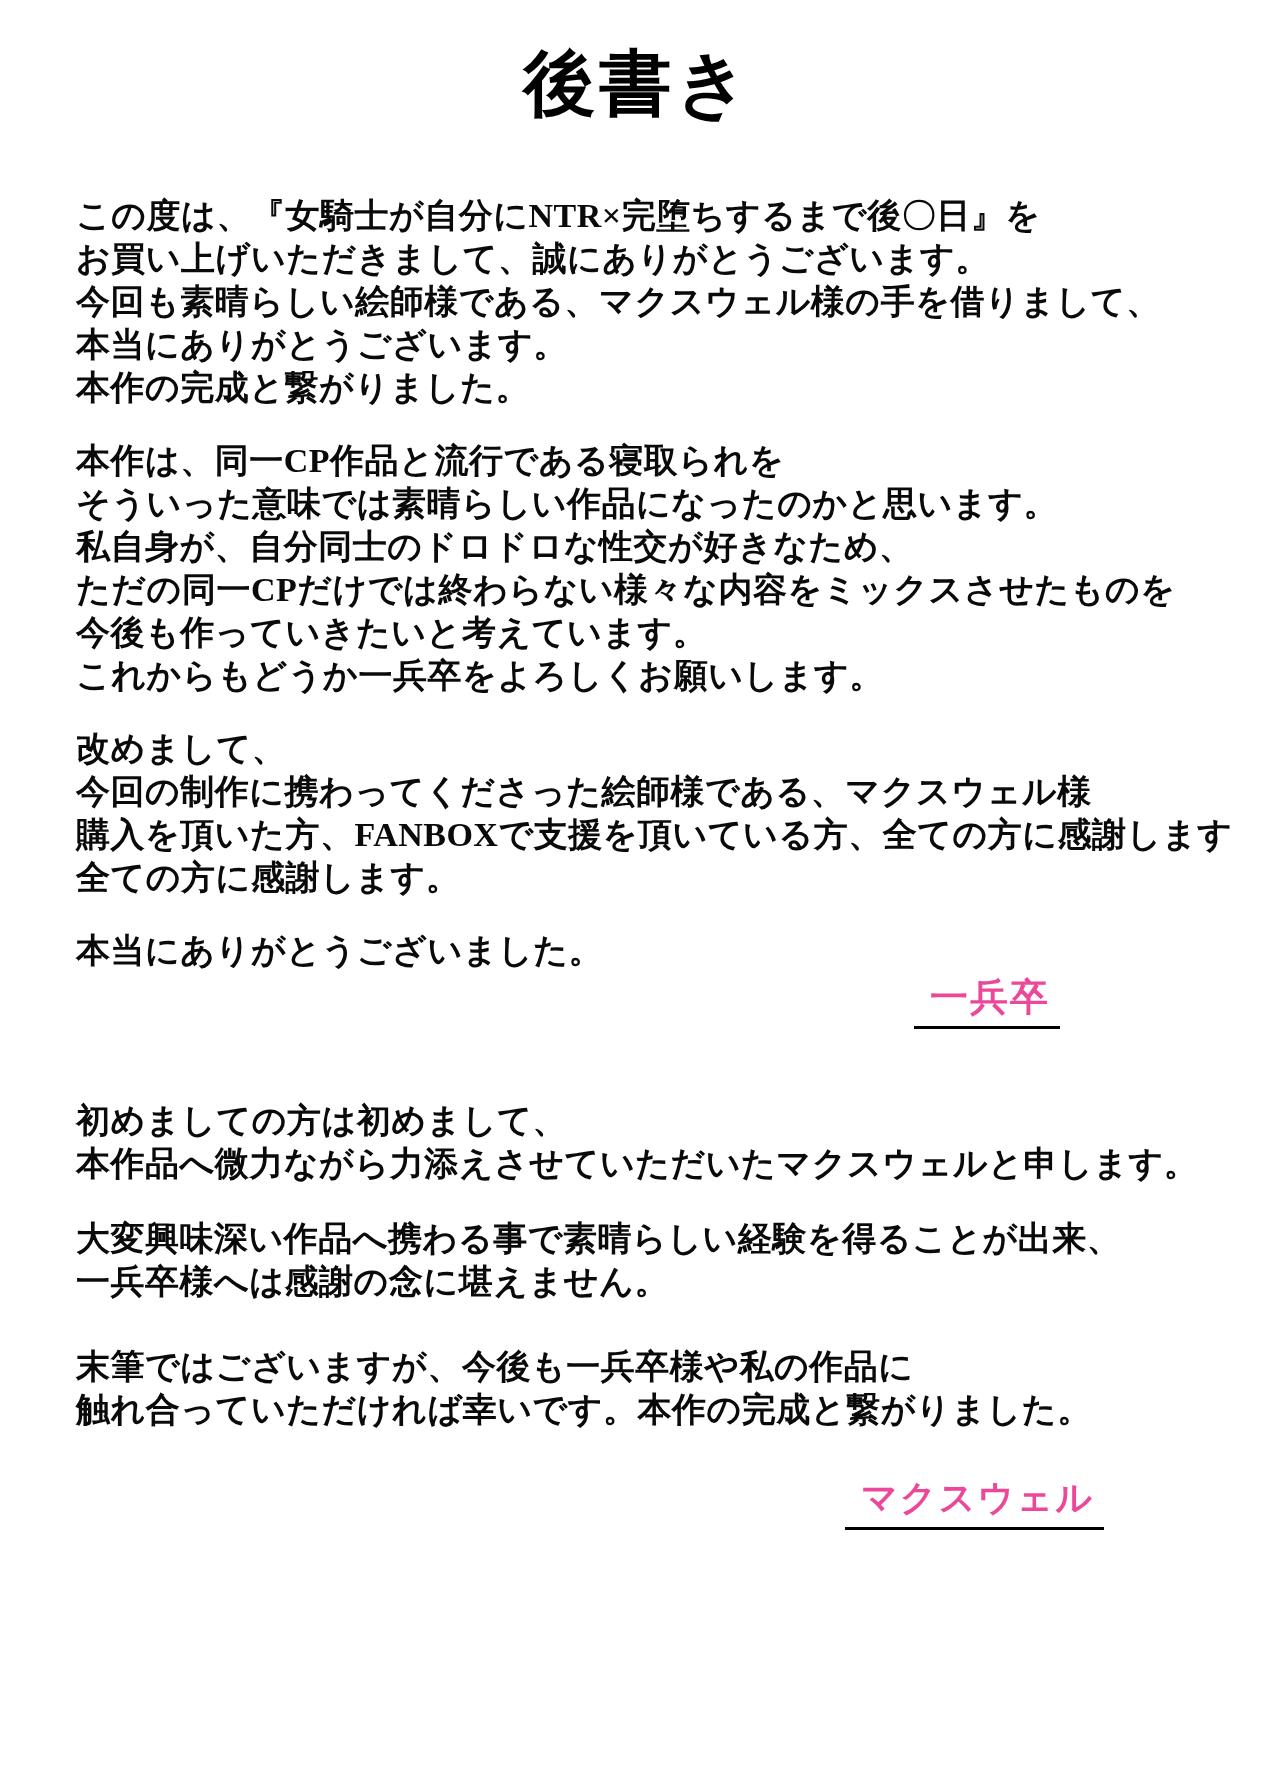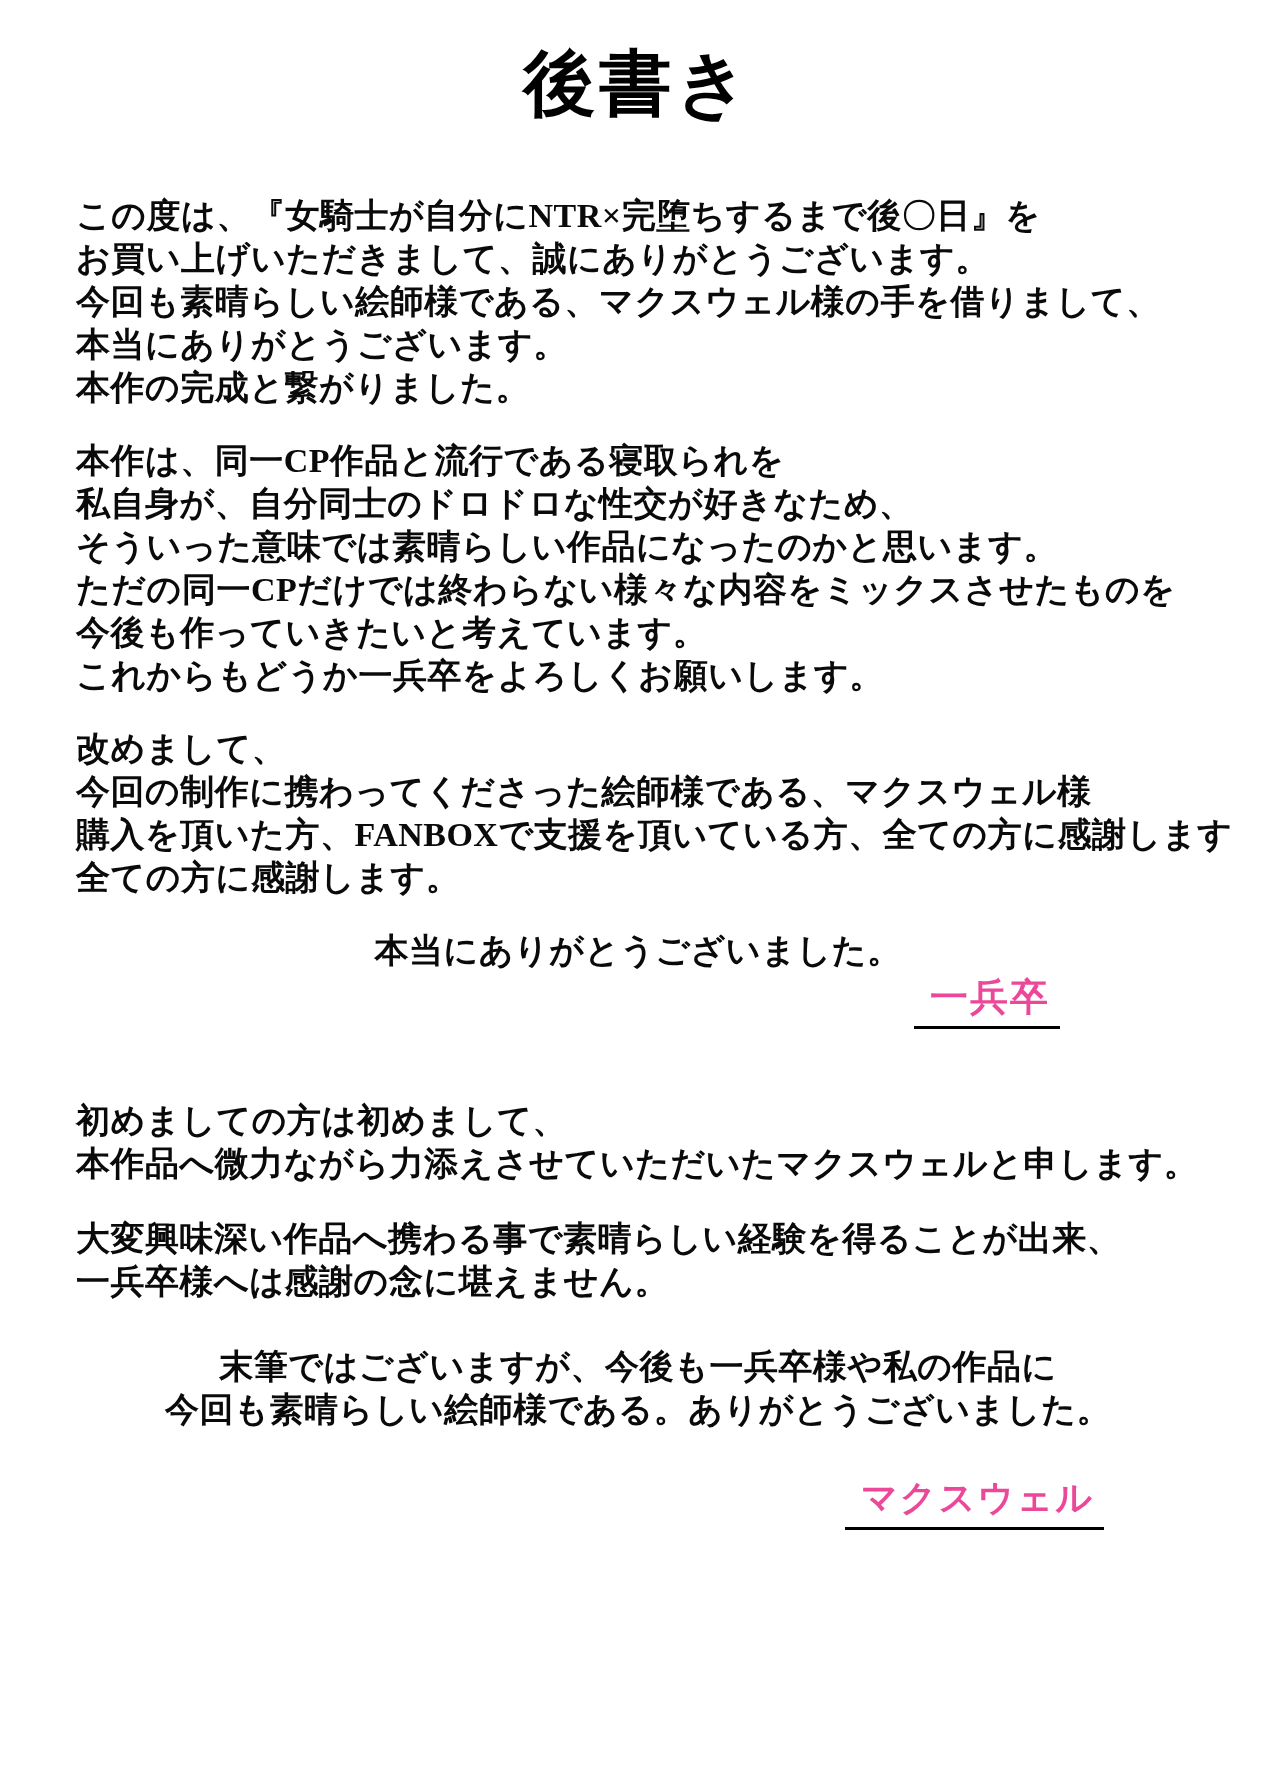--- a/index.html
+++ b/index.html
@@ -34,21 +34,21 @@
   }
   .para {
     font-size: 34px;
     line-height: 43px;
     letter-spacing: 0.5px;
     margin: 0 0 30px 0;
     white-space: nowrap;
   }
   .para.gap-e { margin-bottom: 32px; }
   .para.gap-f { margin-bottom: 42px; }
-  .para.last { margin-bottom: 0; text-align: center; }
+  .para.last { margin-bottom: 0; }
   .line { min-height: 43px; }
   .signature {
     text-align: right;
     margin: 0;
   }
   .signature .sig-text {
     display: inline-block;
     border-bottom: 3px solid #000000;
     padding: 0 10px 6px 16px;
     letter-spacing: 2px;
@@ -78,22 +78,22 @@
   <div class="para">
     <div class="line">この度は、『女騎士が自分にNTR×完堕ちするまで後〇日』を</div>
     <div class="line">お買い上げいただきまして、誠にありがとうございます。</div>
     <div class="line">今回も素晴らしい絵師様である、マクスウェル様の手を借りまして、</div>
     <div class="line">本当にありがとうございます。</div>
     <div class="line">本作の完成と繋がりました。</div>
   </div>
 
   <div class="para">
     <div class="line">本作は、同一CP作品と流行である寝取られを</div>
+    <div class="line">そういった意味では素晴らしい作品になったのかと思います。</div>
     <div class="line">私自身が、自分同士のドロドロな性交が好きなため、</div>
-    <div class="line">そういった意味では素晴らしい作品になったのかと思います。</div>
     <div class="line">ただの同一CPだけでは終わらない様々な内容をミックスさせたものを</div>
     <div class="line">今後も作っていきたいと考えています。</div>
     <div class="line">これからもどうか一兵卒をよろしくお願いします。</div>
   </div>
 
   <div class="para">
     <div class="line">改めまして、</div>
     <div class="line">今回の制作に携わってくださった絵師様である、マクスウェル様</div>
     <div class="line">購入を頂いた方、FANBOXで支援を頂いている方、全ての方に感謝します</div>
     <div class="line">全ての方に感謝します。</div>
@@ -112,20 +112,20 @@
     <div class="line">本作品へ微力ながら力添えさせていただいたマクスウェルと申します。</div>
   </div>
 
   <div class="para gap-f">
     <div class="line">大変興味深い作品へ携わる事で素晴らしい経験を得ることが出来、</div>
     <div class="line">一兵卒様へは感謝の念に堪えません。</div>
   </div>
 
   <div class="para last">
     <div class="line">末筆ではございますが、今後も一兵卒様や私の作品に</div>
-    <div class="line">今回も素晴らしい絵師様である。ありがとうございました。</div>
+    <div class="line">触れ合っていただければ幸いです。本作の完成と繋がりました。</div>
   </div>
 
   <div class="signature artist">
     <span class="sig-text">マクスウェル</span>
   </div>
 
 </div>
 
 </body></html>

